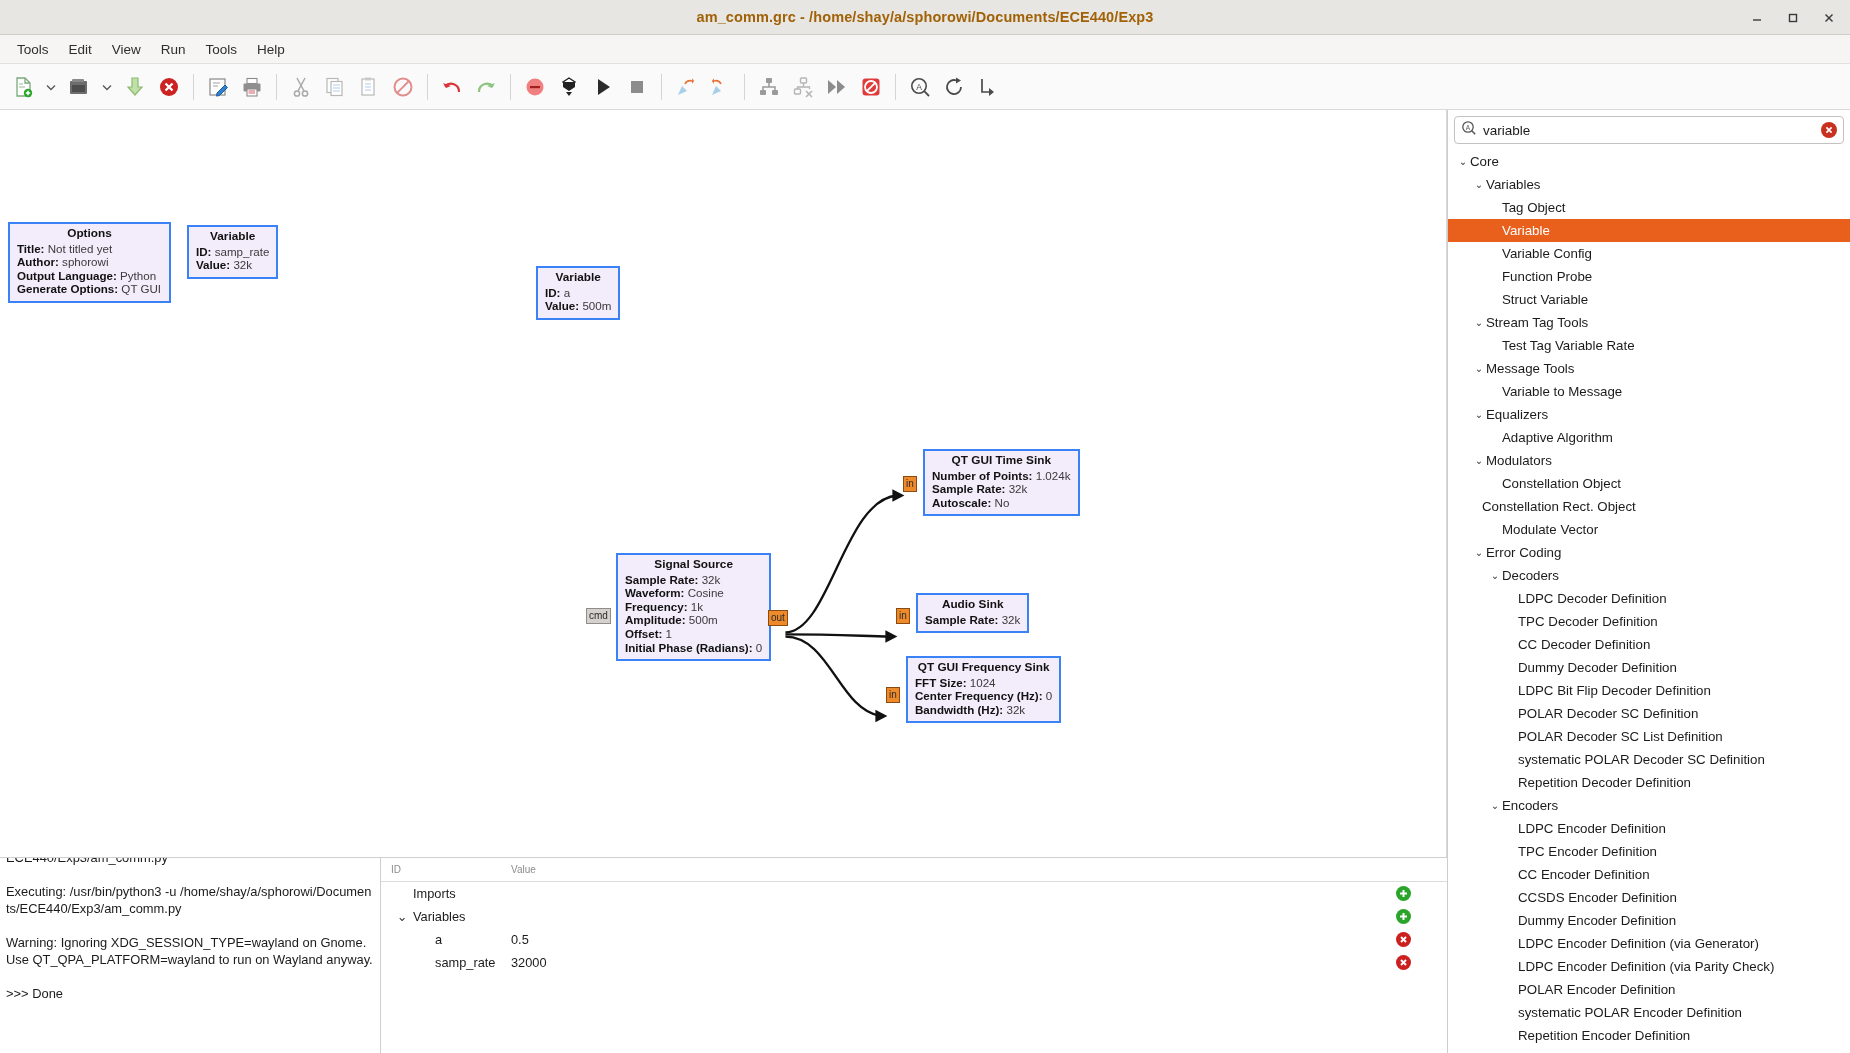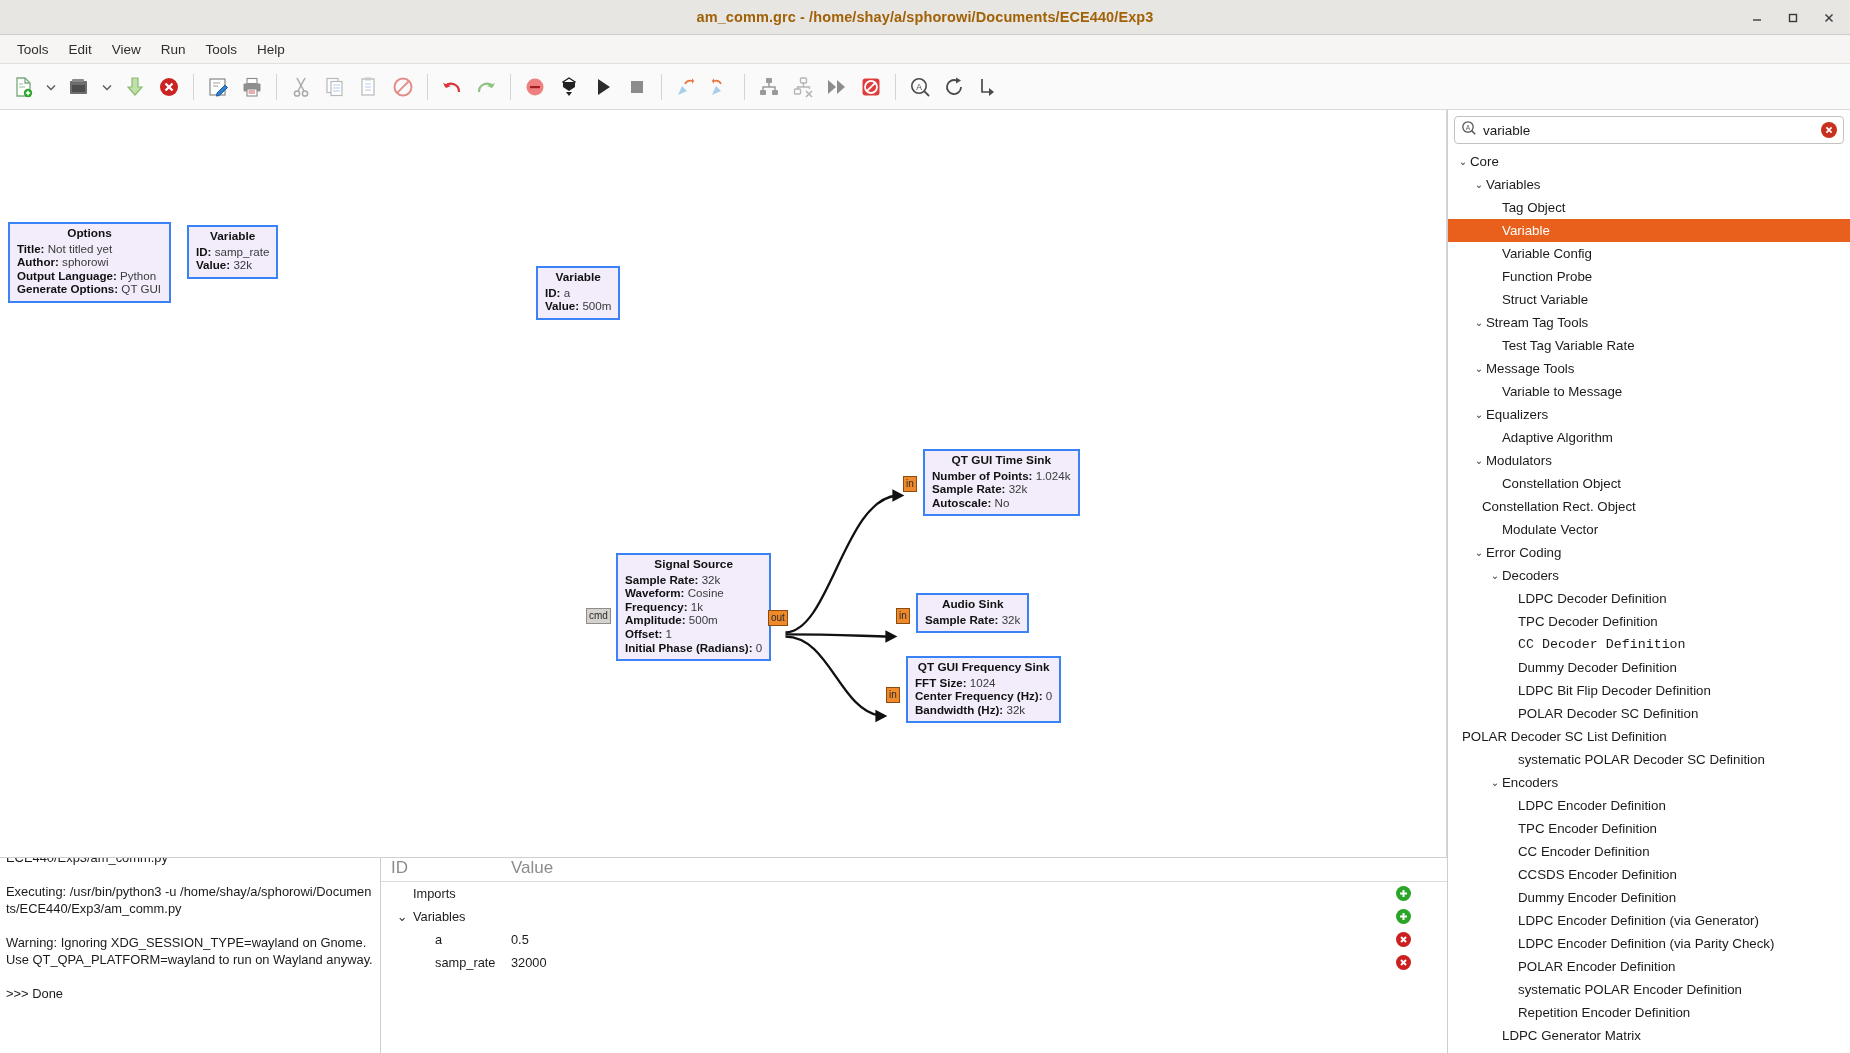--- a/index.html
+++ b/index.html
@@ -60,22 +60,22 @@
   svg.wires { position: absolute; left: 0; top: 0; width: 100%; height: 100%; pointer-events: none; }
 
   
   .bottom { height: 196px; min-height: 196px; display: flex; border-top: 1px solid #cfcfcf; background: #fff; }
   .console { width: 381px; min-width: 381px; border-right: 1px solid #cfcfcf; padding: 0 6px;
              font-size: 12.9px; color: #1b1b1b; line-height: 17px; overflow: hidden; position: relative; }
   .console .ln { white-space: pre-wrap; word-break: break-all; }
   .console .clip { margin-top: -9px; }
 
   .vartable { flex: 1; display: flex; flex-direction: column; overflow: hidden; position: relative; }
-  .vthead { height: 24px; display: flex; align-items: flex-start; border-bottom: 1px solid #dcdcdc;
-            font-size: 17px; color: #8c8c8c; padding-left: 10px; }
+  .vthead { height: 24px; display: flex; align-items: center; border-bottom: 1px solid #dcdcdc;
+            font-size: 10px; color: #8c8c8c; padding-left: 10px; }
   .vthead .c1 { width: 120px; }
   .vtrow { height: 23px; display: flex; align-items: center; font-size: 12.8px; color: #1b1b1b;
            padding-left: 10px; position: relative; }
   .vtrow .c0 { width: 22px; display: flex; align-items: center; justify-content: center; color: #333; }
   .vtrow .c1 { width: 98px; }
   .vtrow .c2 { width: 200px; }
   .vtrow.ind .c1 { padding-left: 22px; }
   .vtbtn { position: absolute; right: 36px; width: 15px; height: 15px; border-radius: 50%;
            display: flex; align-items: center; justify-content: center; color: #fff;
            font-size: 11px; font-weight: bold; line-height: 1; }
@@ -559,43 +559,47 @@
             <span class="lbl">Decoders</span>
           </div>
           <div class="tnode" style="padding-left: 56px;">
             <span class="chev"></span>
             <span class="lbl">LDPC Decoder Definition</span>
           </div>
           <div class="tnode" style="padding-left: 56px;">
             <span class="chev"></span>
             <span class="lbl">TPC Decoder Definition</span>
           </div>
-          <div class="tnode" style="padding-left: 56px; font-family: Liberation Mono, monospace;">
+          <div class="tnode" style="padding-left: 56px;">
             <span class="chev"></span>
             <span class="lbl">CC Decoder Definition</span>
           </div>
           <div class="tnode" style="padding-left: 56px;">
             <span class="chev"></span>
             <span class="lbl">Dummy Decoder Definition</span>
           </div>
           <div class="tnode" style="padding-left: 56px;">
             <span class="chev"></span>
             <span class="lbl">LDPC Bit Flip Decoder Definition</span>
           </div>
           <div class="tnode" style="padding-left: 56px;">
             <span class="chev"></span>
             <span class="lbl">POLAR Decoder SC Definition</span>
           </div>
-          <div class="tnode" style="">
+          <div class="tnode" style="padding-left: 56px;">
             <span class="chev"></span>
             <span class="lbl">POLAR Decoder SC List Definition</span>
           </div>
           <div class="tnode" style="padding-left: 56px;">
             <span class="chev"></span>
             <span class="lbl">systematic POLAR Decoder SC Definition</span>
+          </div>
+          <div class="tnode" style="padding-left: 56px;">
+            <span class="chev"></span>
+            <span class="lbl">Repetition Decoder Definition</span>
           </div>
           <div class="tnode" style="padding-left: 40px;">
             <span class="chev">⌄</span>
             <span class="lbl">Encoders</span>
           </div>
           <div class="tnode" style="padding-left: 56px;">
             <span class="chev"></span>
             <span class="lbl">LDPC Encoder Definition</span>
           </div>
           <div class="tnode" style="padding-left: 56px;">

